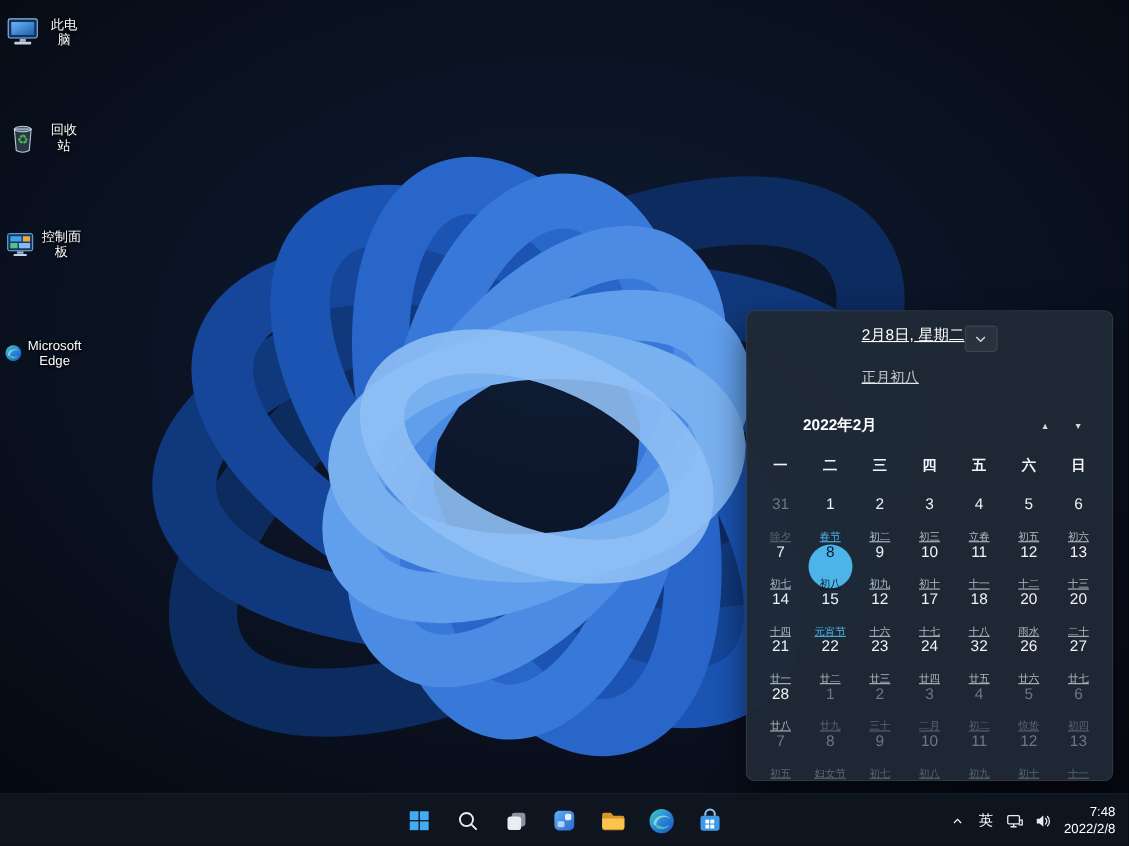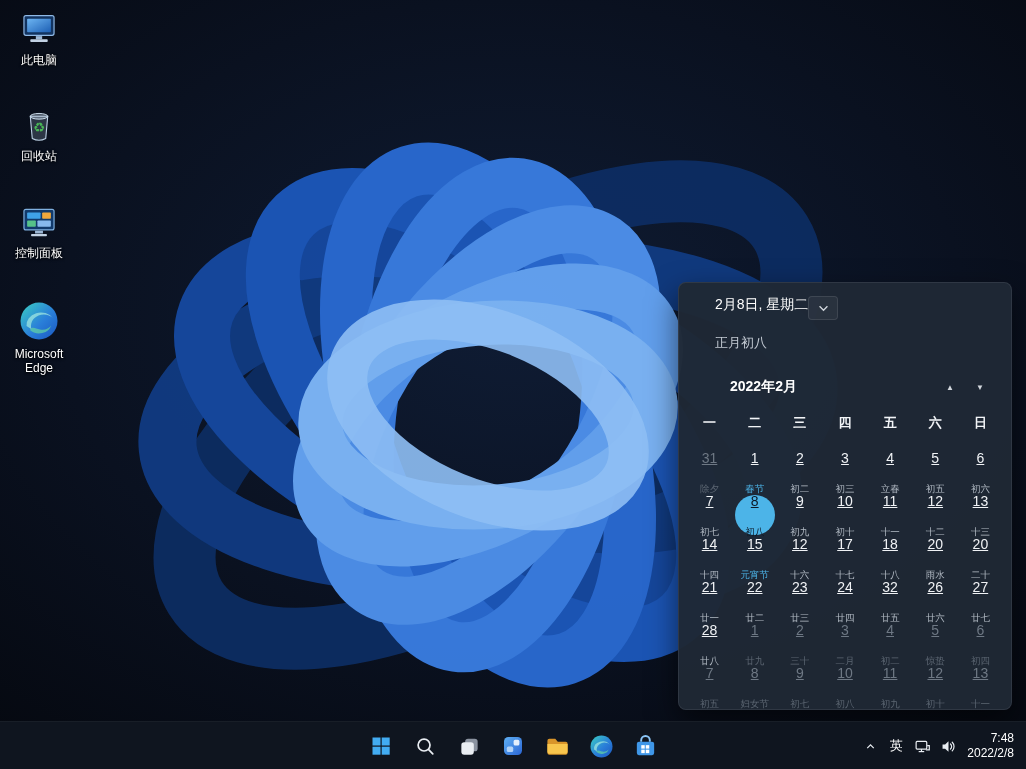--- a/index.html
+++ b/index.html
@@ -5,49 +5,49 @@
   * { margin:0; padding:0; box-sizing:border-box; }
   html,body { width:1026px; height:769px; overflow:hidden; background:#05070c;
     font-family:"Liberation Sans","DejaVu Sans",sans-serif; }
   :root { --accent:#4cb4e8; }
 
   
   .desktop { position:absolute; inset:0 0 48px 0; overflow:hidden; }
   .wallpaper { position:absolute; inset:0; }
 
   
-  .dicon { position:absolute; left:4px; width:70px; display:flex; flex-direction:column;
+  .dicon { position:absolute; left:4px; width:70px; display:flex; flex-direction:row;
     align-items:center; gap:5px; cursor:default; }
   .dicon .dlabel { color:#fff; font-size:12px; line-height:14px; text-align:center;
     text-shadow:0 1px 3px rgba(0,0,0,.95), 0 0 2px rgba(0,0,0,.8); max-width:70px; }
 
   
   .flyout { position:absolute; right:14px; top:282px; width:334px; height:428px;
     background:rgba(31,40,53,.97); border:1px solid rgba(255,255,255,.08);
     border-radius:8px; box-shadow:0 12px 30px rgba(0,0,0,.55); color:#fff;
     display:flex; flex-direction:column; overflow:hidden; }
-  .cal-header { padding:13px 14px 11px 36px; display:flex; justify-content:flex-start; }
+  .cal-header { padding:13px 14px 11px 14px; display:flex; justify-content:center;text-decoration:underline; }
   .cal-title { font-size:14px; color:#fff; }
   .cal-lunar { font-size:13px; color:#c3cad3; margin-top:20px; }
   .collapse-btn { width:30px; height:24px; border-radius:4px; display:flex; align-items:center;
     justify-content:center; background:rgba(255,255,255,.05); border:1px solid rgba(255,255,255,.1); }
   .cal-divider { height:1px; background:rgba(255,255,255,.09); }
   .cal-month-row { padding:11px 16px 7px 18px; display:flex; align-items:center;margin-left:33px; }
   .month-label { font-size:14px; font-weight:700; color:#fff; flex:1; }
   .nav-btn { width:30px; height:26px; display:flex; align-items:center; justify-content:center;
     color:#d2d7dd; font-size:8px; border-radius:4px; }
   .cal-grid { display:grid; grid-template-columns:repeat(7,1fr); padding:0 8px 6px;
     grid-auto-rows:43px; }
   .wd { height:32px; display:flex; align-items:center; justify-content:center;
     font-size:13px; font-weight:700; color:#f2f4f7; }
   .day { display:flex; align-items:center; justify-content:center; }
   .ci { width:40px; height:40px; border-radius:50%; display:flex; flex-direction:column;
     align-items:center; justify-content:center; }
-  .num { font-size:14px; color:#f0f2f5; line-height:16px;text-decoration:underline; }
-  .lunar { font-size:9.5px; color:#b4bcc6; line-height:11px; margin-top:17px; white-space:nowrap; }
+  .num { font-size:14px; color:#f0f2f5; line-height:16px; }
+  .lunar { font-size:9.5px; color:#b4bcc6; line-height:11px; margin-top:17px; white-space:nowrap;text-decoration:underline; }
   .lunar.fest { color:var(--accent); }
   .day.muted .num { color:#6e7884; }
   .day.muted .lunar { color:#5c6672; }
   .day.selected .ci { background:var(--accent); }
   .day.selected .num, .day.selected .lunar { color:#0d1826; }
 
   
   .taskbar { position:absolute; left:0; right:0; bottom:0; height:48px;
     background:rgba(16,22,33,.95); border-top:1px solid rgba(255,255,255,.04); }
   .tb-center { position:absolute; left:50%; transform:translateX(-50%); top:0; height:48px;

